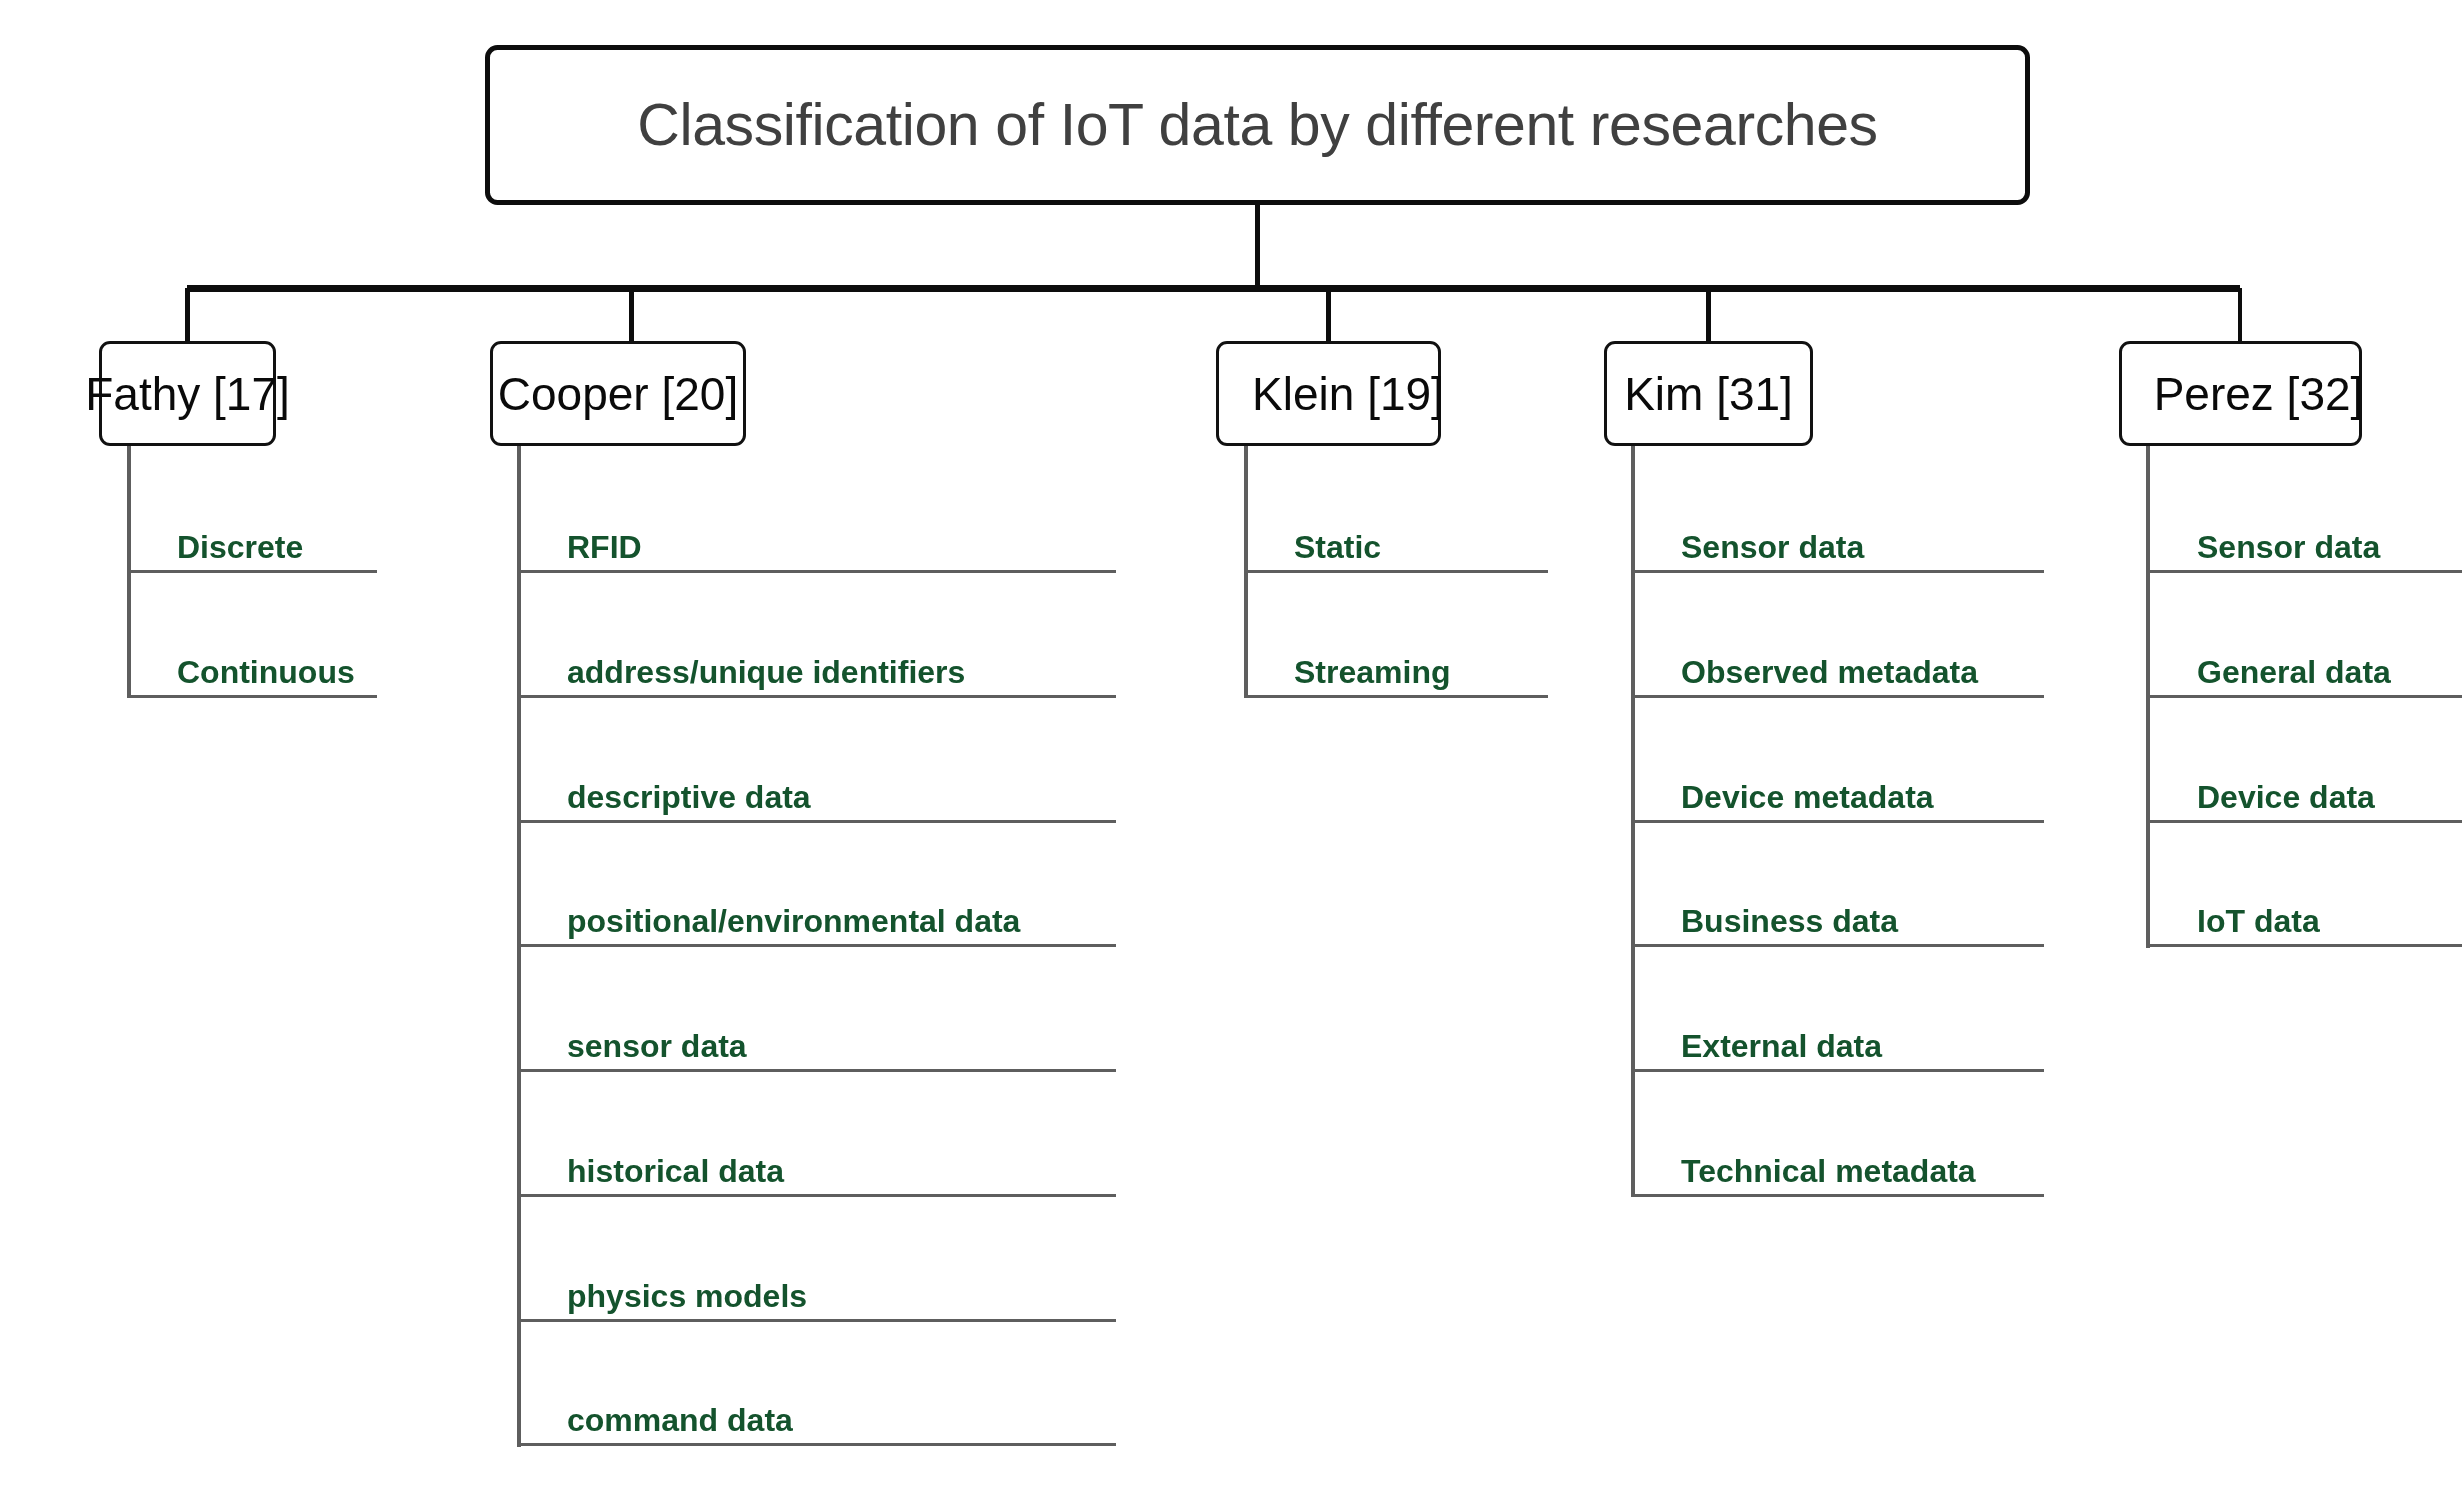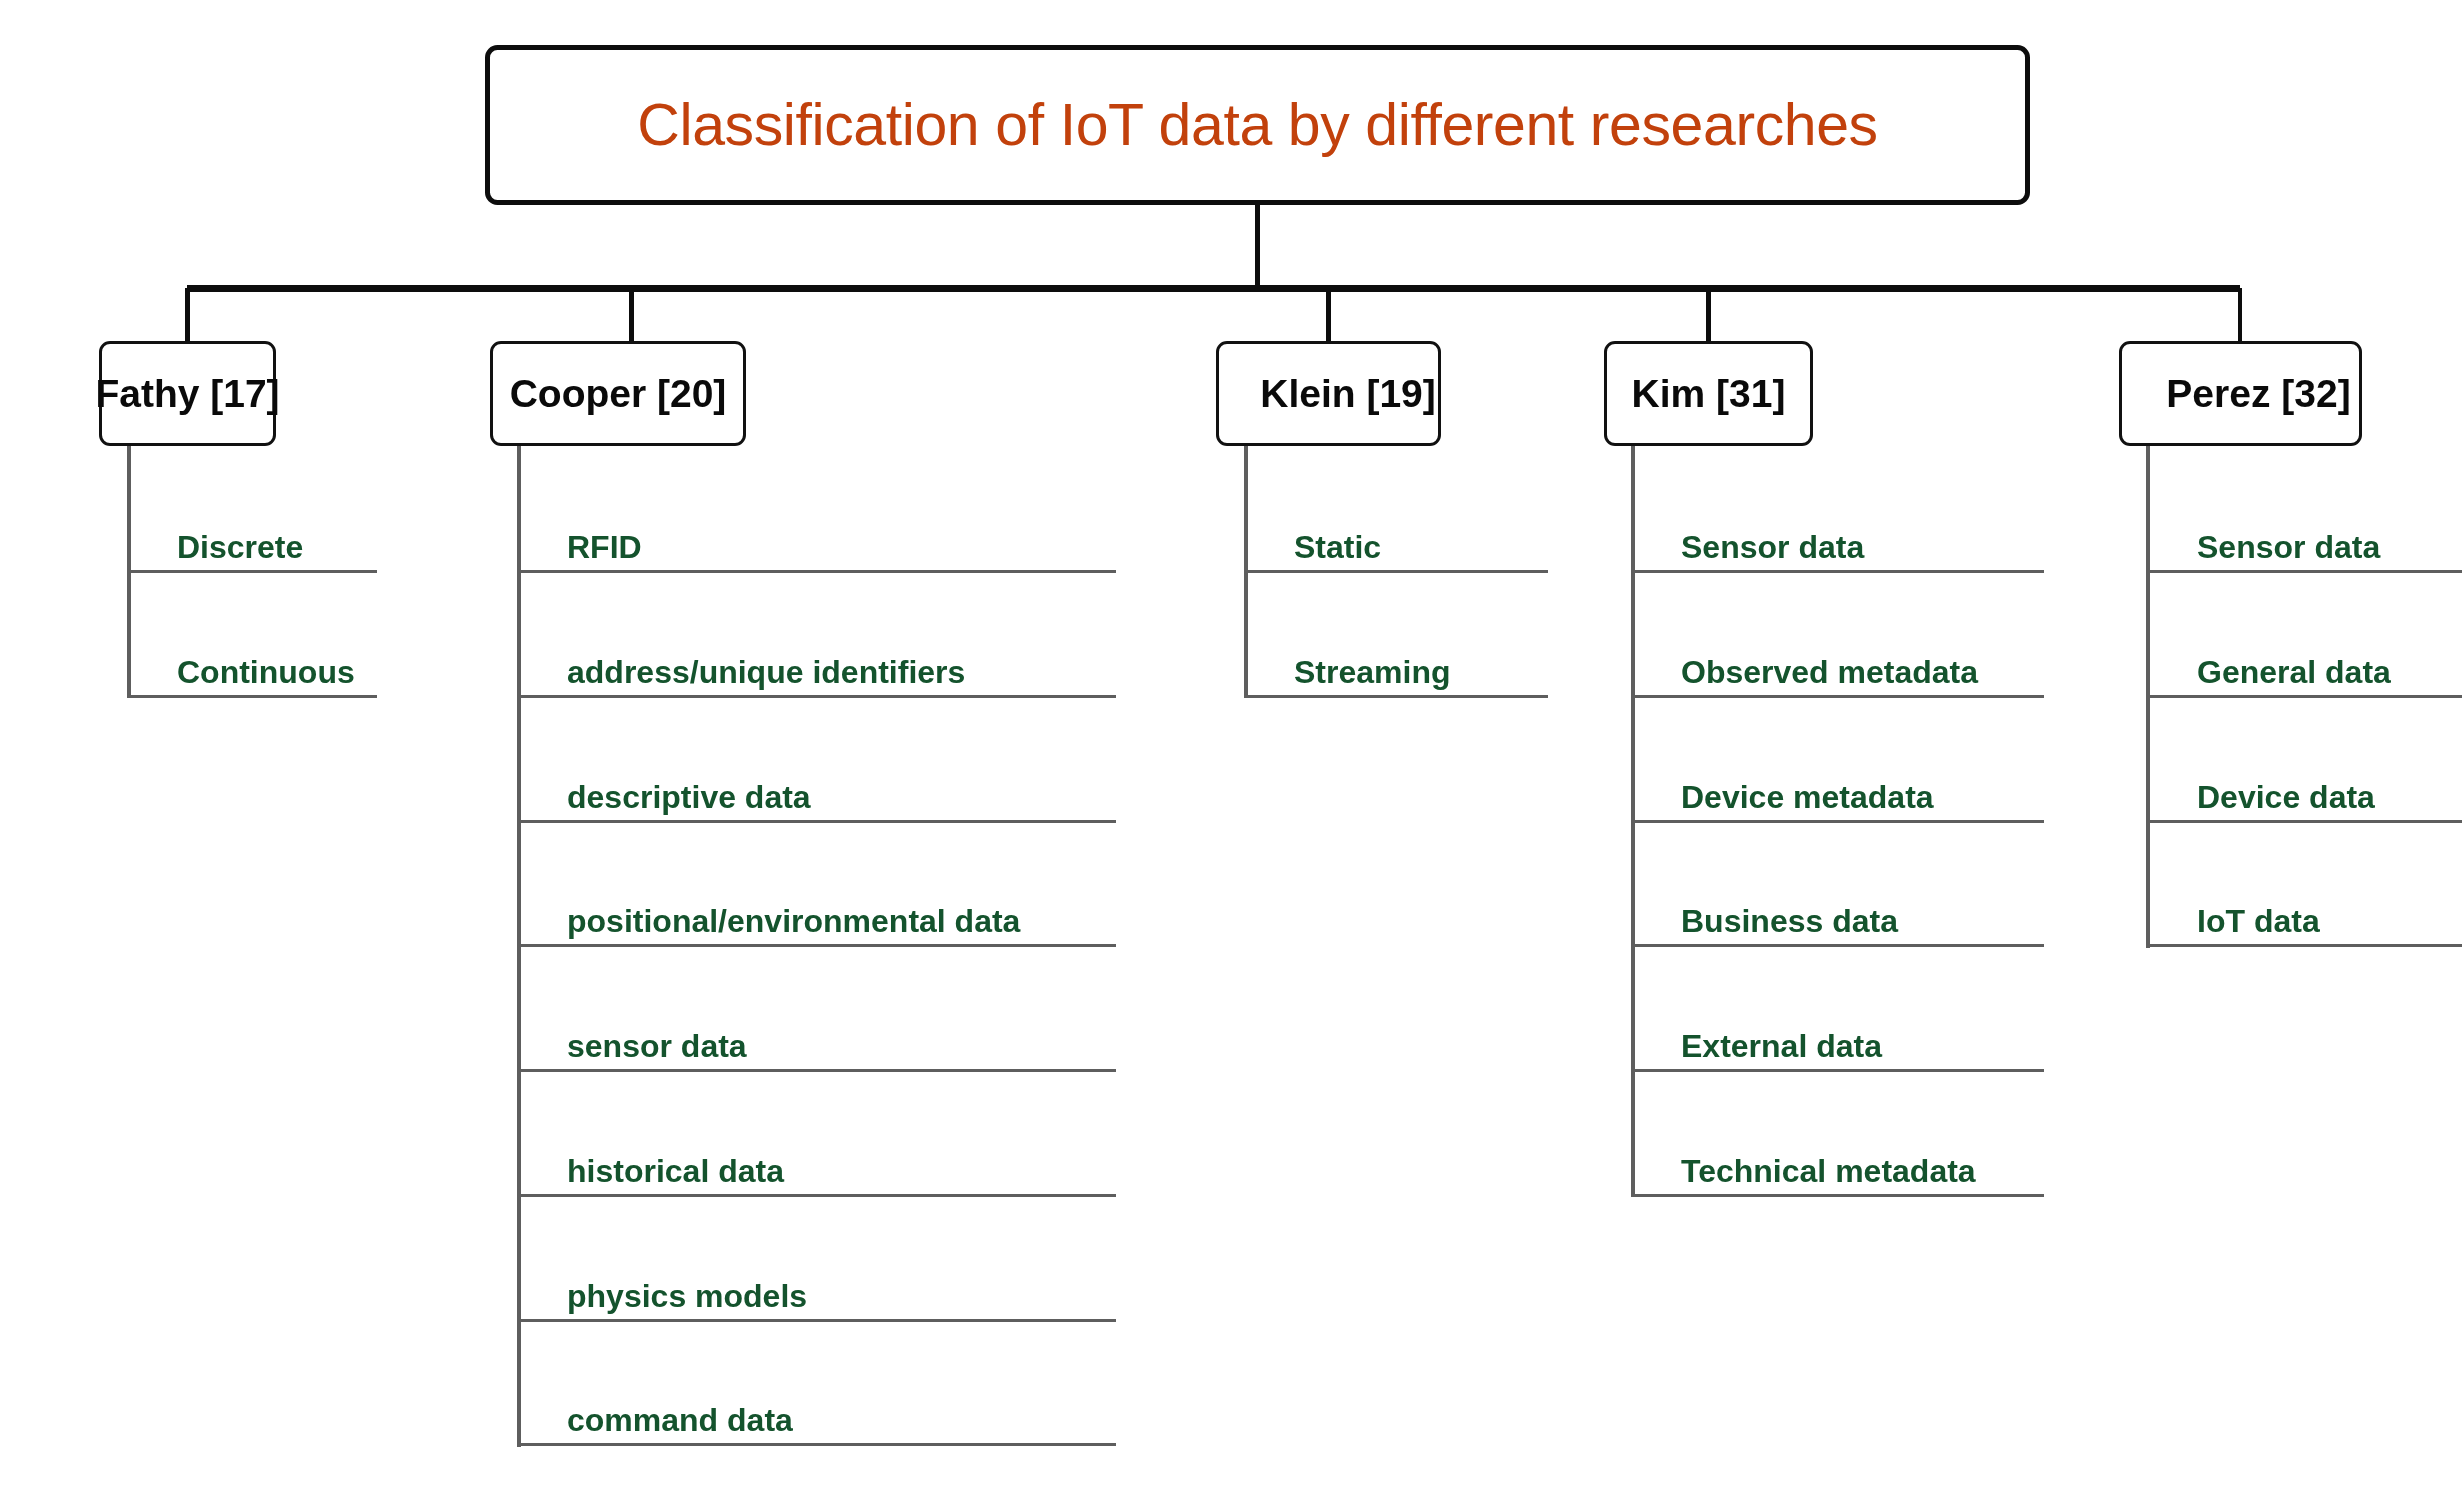--- a/index.html
+++ b/index.html
@@ -42,41 +42,41 @@
     border: 5.4px solid #0d0d0d;
     border-radius: 12.4px;
     background: #ffffff;
     display: flex;
     align-items: center;
     justify-content: center;
   }
   .root-title {
     font-size: 59px;
     font-weight: 400;
-    color: #c2410c;
+    color: #404040;
     letter-spacing: -0.4px;
     white-space: nowrap;
     line-height: 1;
   }
 
   
   .branch-box {
     position: absolute;
     box-sizing: border-box;
     border: 3.9px solid #111111;
     border-radius: 11px;
     background: #ffffff;
     display: flex;
     align-items: center;
     justify-content: center;
     height: 105px;
   }
   .branch-label {
-    font-size: 39px;
-    font-weight: 700;
+    font-size: 46px;
+    font-weight: 400;
     color: #0a0a0a;
     white-space: nowrap;
     line-height: 1;
   }
 
   
   .leaf {
     position: absolute;
     box-sizing: border-box;
     height: 54px;

